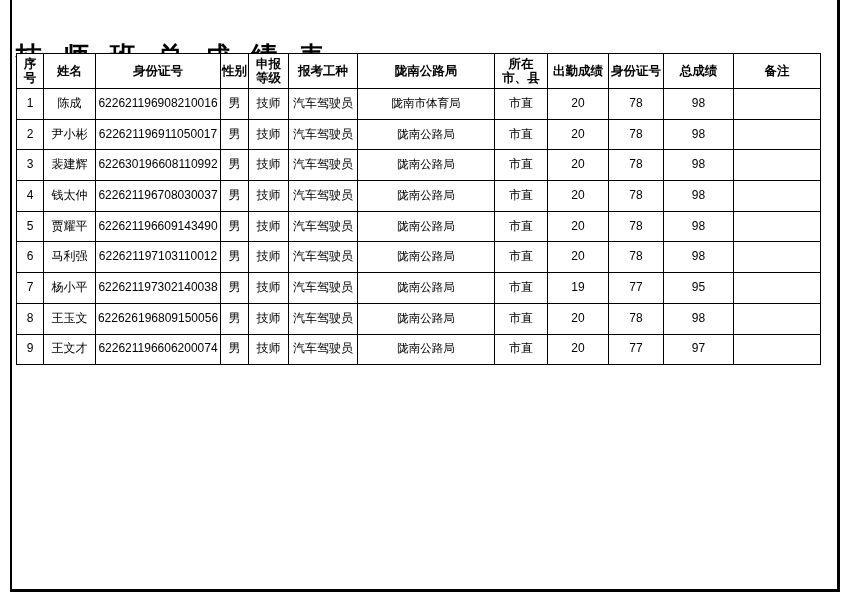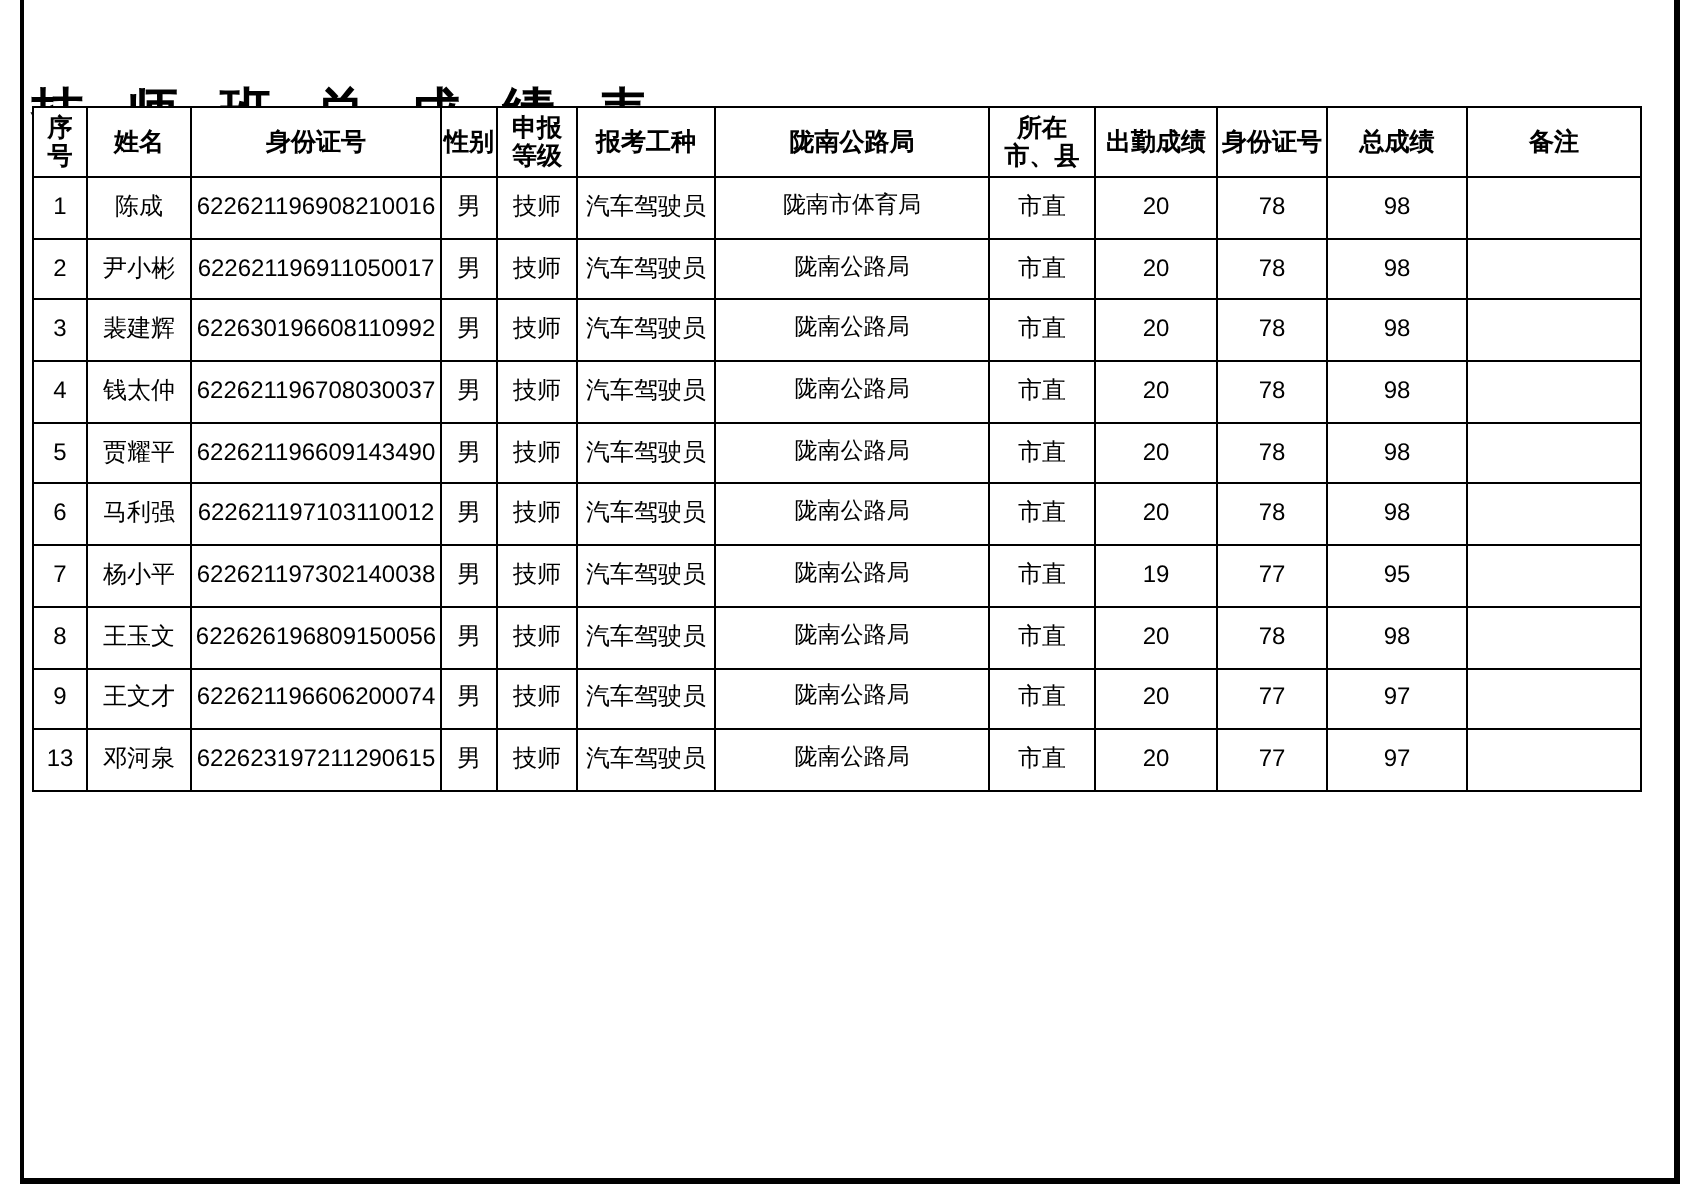--- a/index.html
+++ b/index.html
@@ -239,28 +239,14 @@
         <td class="cell-gender">男</td>
         <td class="cell-declared_level">技师</td>
         <td class="cell-job_type">汽车驾驶员</td>
         <td class="cell-work_unit">陇南公路局</td>
         <td class="cell-city_county">市直</td>
         <td class="cell-attendance_score">20</td>
         <td class="cell-practical_score">77</td>
         <td class="cell-total_score">97</td>
         <td class="cell-remarks"></td>
       </tr>
-      <tr>
-        <td class="cell-index">13</td>
-        <td class="cell-name">邓河泉</td>
-        <td class="cell-id_number">622623197211290615</td>
-        <td class="cell-gender">男</td>
-        <td class="cell-declared_level">技师</td>
-        <td class="cell-job_type">汽车驾驶员</td>
-        <td class="cell-work_unit">陇南公路局</td>
-        <td class="cell-city_county">市直</td>
-        <td class="cell-attendance_score">20</td>
-        <td class="cell-practical_score">77</td>
-        <td class="cell-total_score">97</td>
-        <td class="cell-remarks"></td>
-      </tr>
     </tbody>
 </table>
 
 </body></html>

